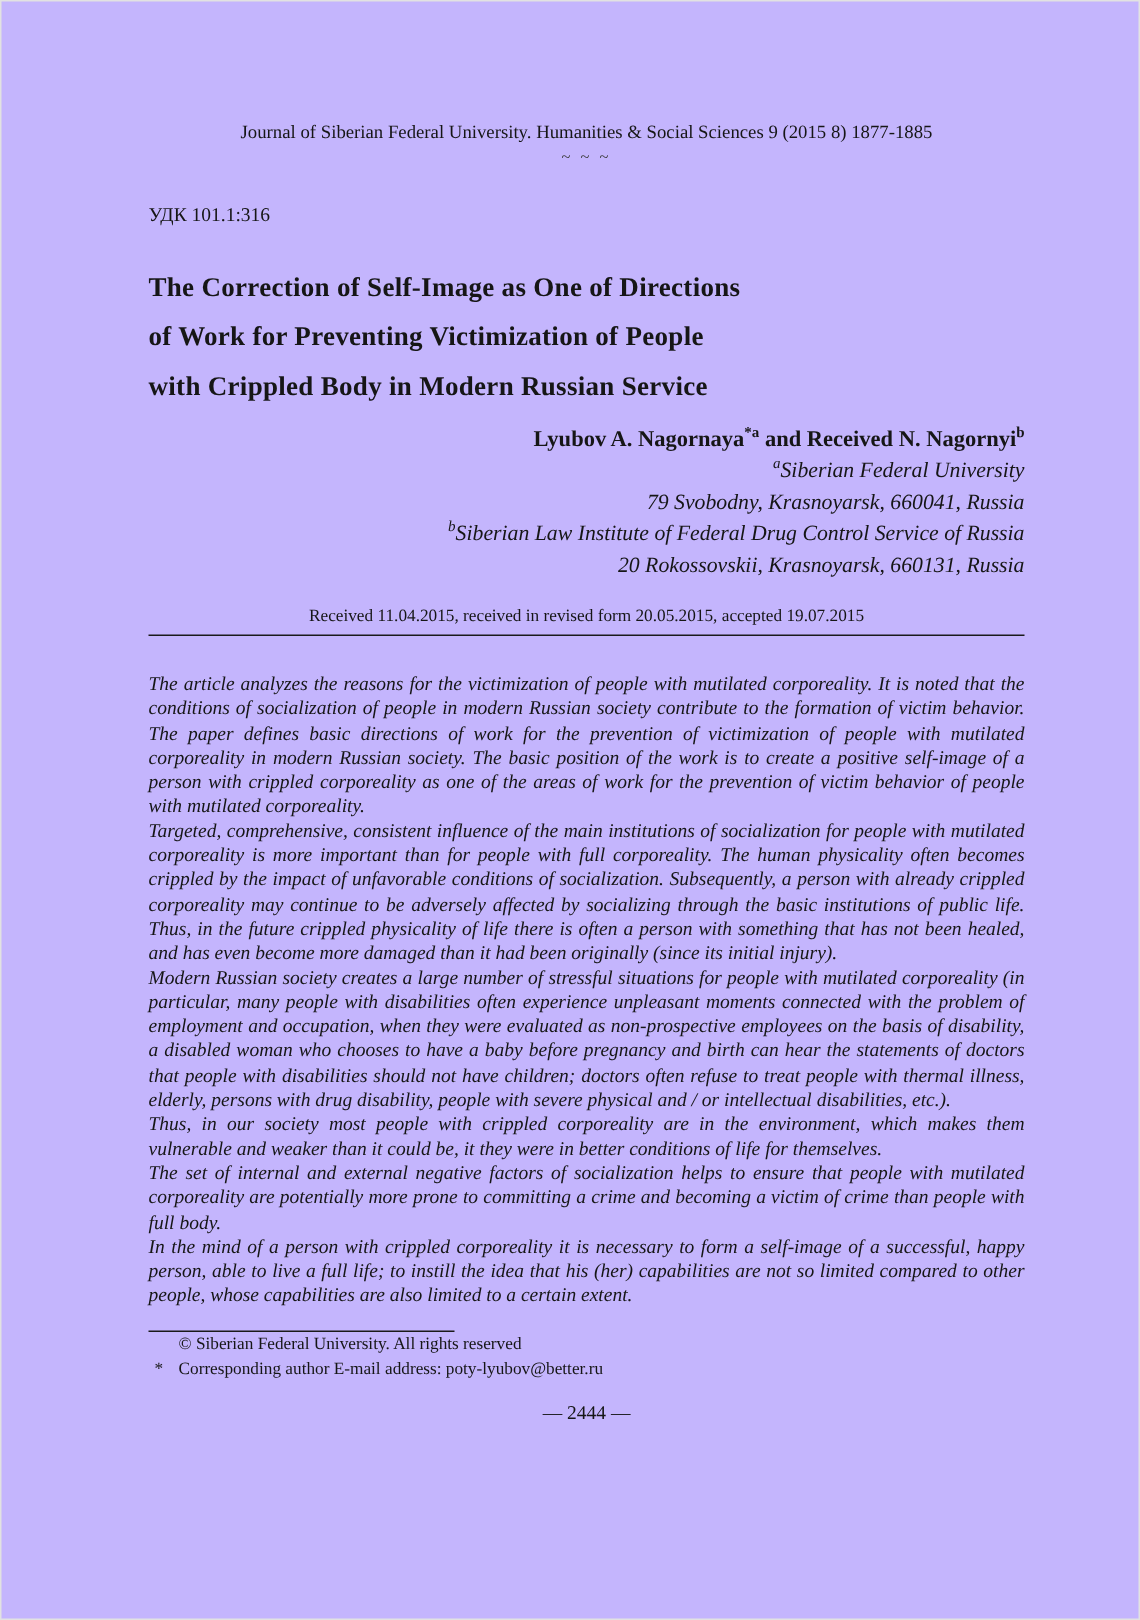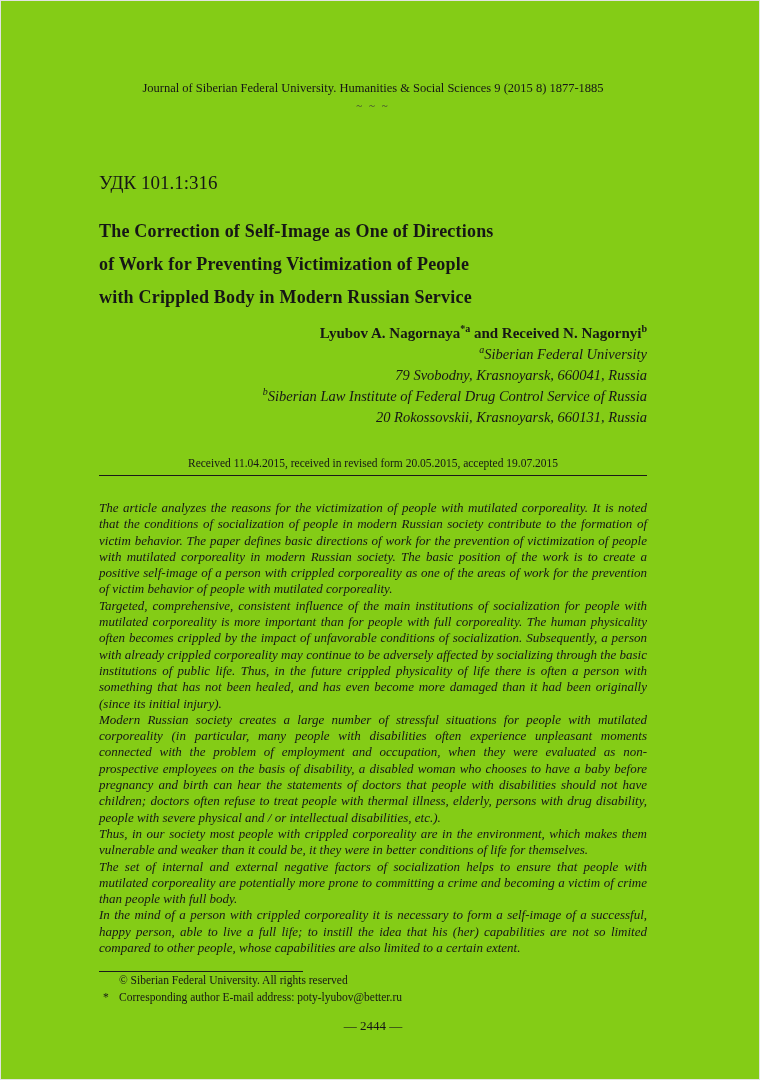--- a/index.html
+++ b/index.html
@@ -5,46 +5,46 @@
   html, body {
     margin: 0;
     padding: 0;
     background: #ffffff;
   }
   .page {
     position: relative;
     width: 760px;
     height: 1080px;
     box-sizing: border-box;
-    background: #84cc16;
+    background: #c4b5fd;
     border: 1px solid #e2e2e2;
     color: #161616;
     font-family: "Liberation Serif", "DejaVu Serif", serif;
     padding-left: 98px;
-    padding-right: 112px;
+    padding-right: 76px;
     overflow: hidden;
   }
   .journal-line {
     margin-top: 80px;
     text-align: center;
     font-size: 12.5px;
     line-height: 15px;
     white-space: nowrap;
   }
   .ornament {
     margin-top: 3px;
     text-align: center;
     font-size: 11px;
     line-height: 13px;
     letter-spacing: 2px;
     color: #3a3a3a;
   }
   .udc {
-    margin-top: 62px;
-    font-size: 19px;
+    margin-top: 22px;
+    font-size: 13px;
     line-height: 17px;
   }
   .title {
     margin: 24px 0 0 0;
     font-size: 18px;
     font-weight: bold;
     line-height: 33px;
     letter-spacing: 0.2px;
   }
   .title .title-line { display: block; }
@@ -61,21 +61,21 @@
     font-size: 10px;
     vertical-align: super;
     line-height: 0;
   }
   .affil-line {
     font-style: italic;
     font-size: 14.5px;
     line-height: 21px;
   }
   .received {
-    margin-top: 28px;
+    margin-top: 16px;
     text-align: center;
     font-size: 11.5px;
     line-height: 14px;
   }
   .rule-full {
     margin-top: 5px;
     border-top: 1.5px solid #1a1a1a;
     height: 0;
   }
   .abstract {

